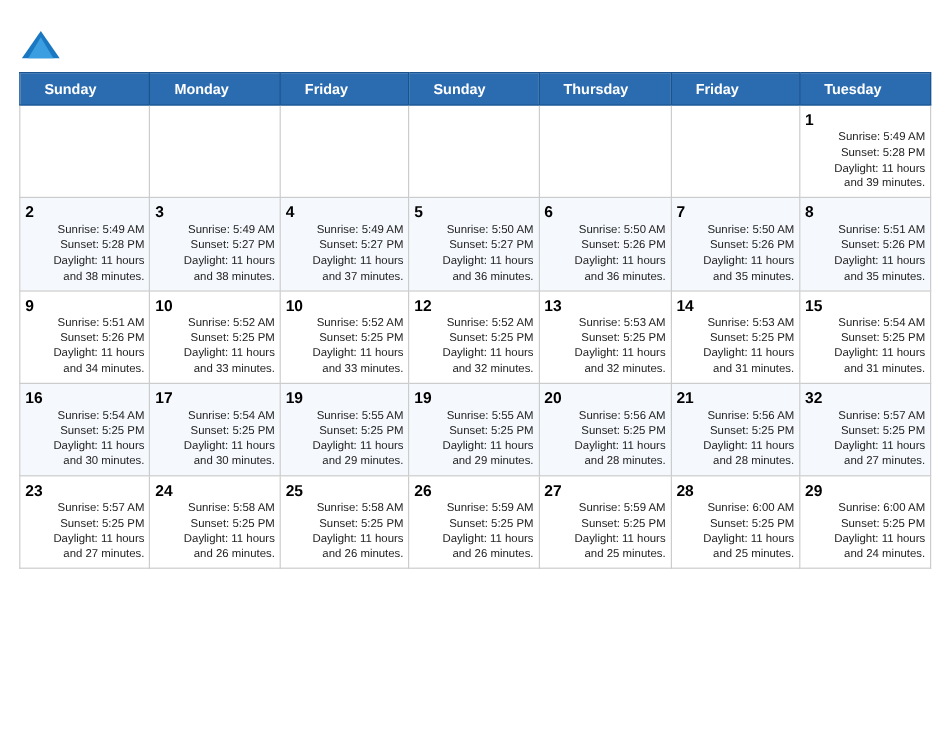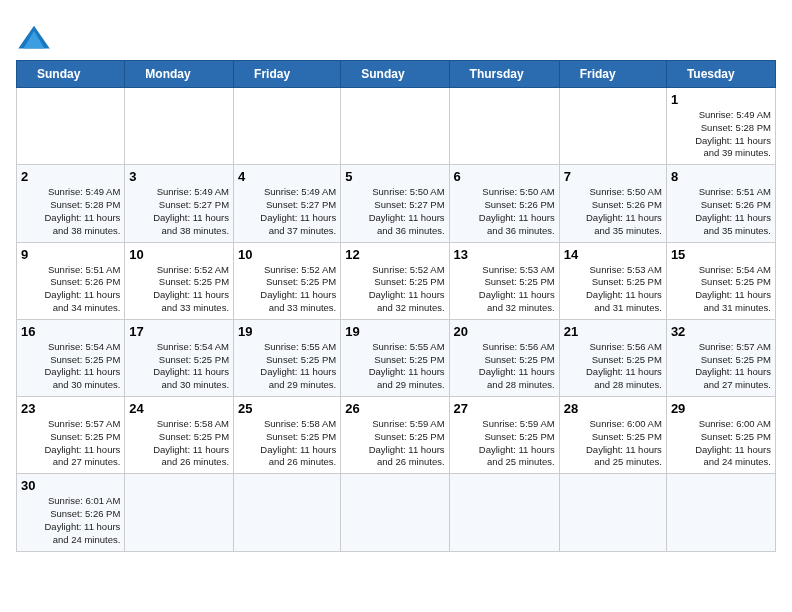--- a/index.html
+++ b/index.html
@@ -319,29 +319,14 @@
 and 25 minutes.</div>
         </td>
         <td>
           <span class="day-number">29</span>
           <div class="day-info" style="white-space: pre-line;">Sunrise: 6:00 AM
 Sunset: 5:25 PM
 Daylight: 11 hours
 and 24 minutes.</div>
         </td>
       </tr>
-      <tr>
-        <td>
-          <span class="day-number">30</span>
-          <div class="day-info" style="white-space: pre-line;">Sunrise: 6:01 AM
-Sunset: 5:26 PM
-Daylight: 11 hours
-and 24 minutes.</div>
-        </td>
-        <td class="empty-cell"></td>
-        <td class="empty-cell"></td>
-        <td class="empty-cell"></td>
-        <td class="empty-cell"></td>
-        <td class="empty-cell"></td>
-        <td class="empty-cell"></td>
-      </tr>
     </tbody>
 </table>
 
 </body></html>

